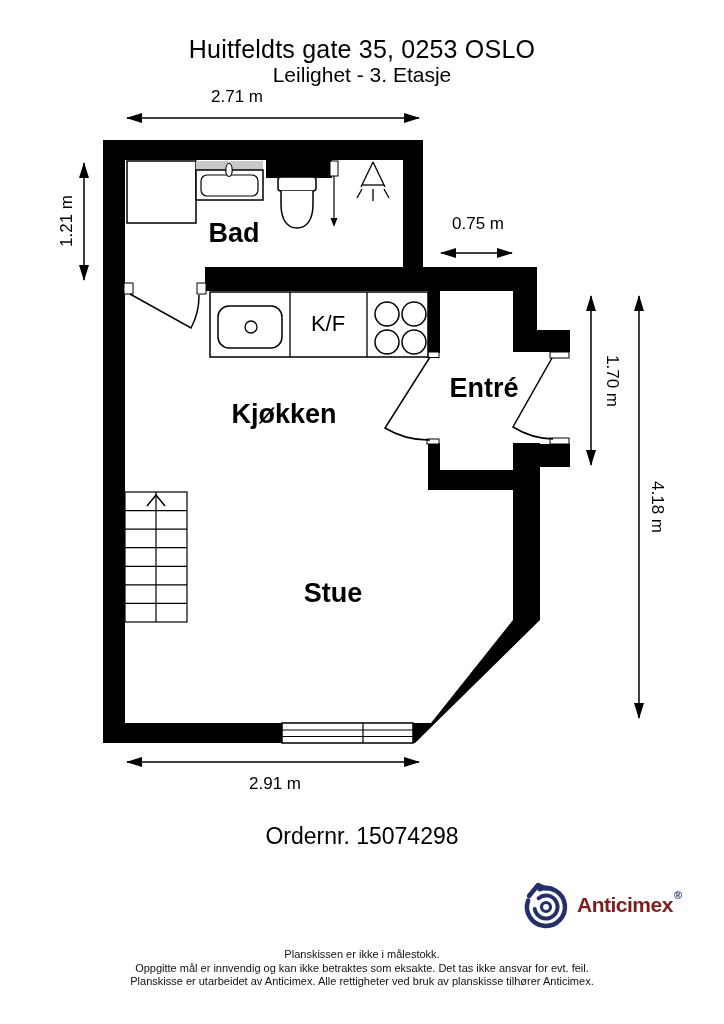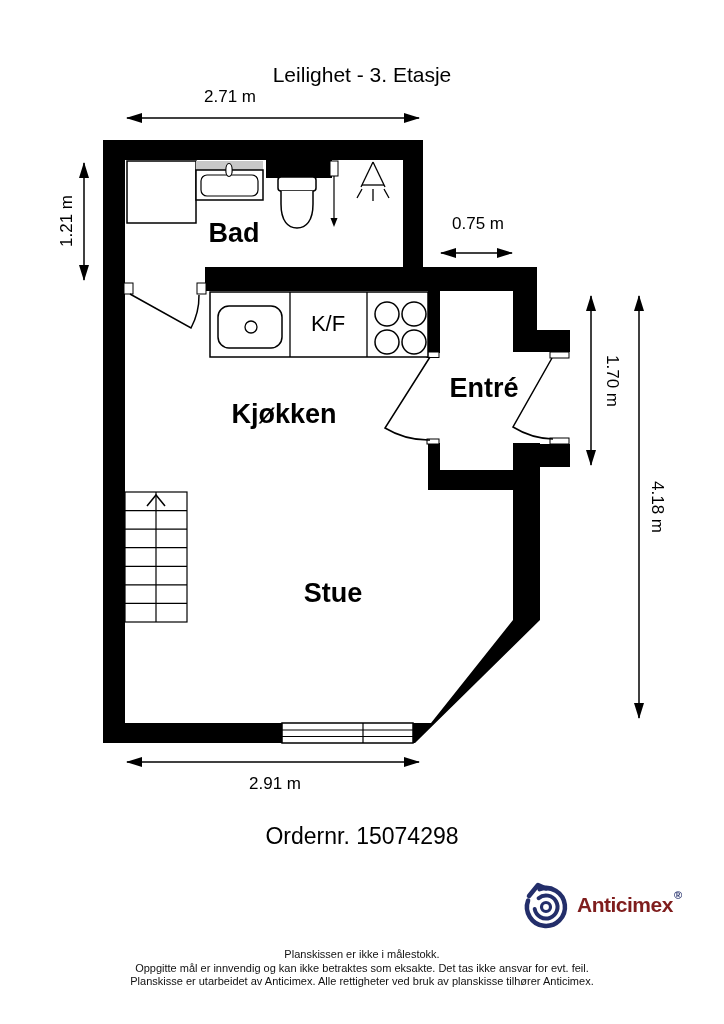--- a/index.html
+++ b/index.html
@@ -128,23 +128,24 @@
     <g stroke="#000" stroke-width="1.5">
       <line x1="127" y1="118" x2="419" y2="118" marker-start="url(#ah)" marker-end="url(#ah)"></line>
       <line x1="84" y1="163" x2="84" y2="280" marker-start="url(#ah)" marker-end="url(#ah)"></line>
       <line x1="441" y1="253" x2="512" y2="253" marker-start="url(#ah)" marker-end="url(#ah)"></line>
       <line x1="591" y1="296" x2="591" y2="465" marker-start="url(#ah)" marker-end="url(#ah)"></line>
       <line x1="639" y1="296" x2="639" y2="718" marker-start="url(#ah)" marker-end="url(#ah)"></line>
       <line x1="127" y1="762" x2="419" y2="762" marker-start="url(#ah)" marker-end="url(#ah)"></line>
     </g>
   </svg>
 
+  <div class="lbl title" style="left:362px;top:49px;">Huitfeldts gate 35, 0253 OSLO</div>
   <div class="lbl subtitle" style="left:362px;top:75px;">Leilighet - 3. Etasje</div>
 
-  <div class="lbl dim" style="left:230px;top:97px;">2.71 m</div>
+  <div class="lbl dim" style="left:237px;top:97px;">2.71 m</div>
   <div class="lbl dim rot-ccw" style="left:67px;top:221px;">1.21 m</div>
   <div class="lbl dim" style="left:478px;top:224px;">0.75 m</div>
   <div class="lbl dim rot-cw" style="left:612px;top:381px;">1.70 m</div>
   <div class="lbl dim rot-cw" style="left:657px;top:507px;">4.18 m</div>
   <div class="lbl dim" style="left:275px;top:784px;">2.91 m</div>
 
   <div class="lbl room" style="left:234px;top:233px;">Bad</div>
   <div class="lbl kf" style="left:328px;top:324px;">K/F</div>
   <div class="lbl room" style="left:284px;top:414px;">Kjøkken</div>
   <div class="lbl room" style="left:484px;top:388px;text-align:center;">Entré</div>

